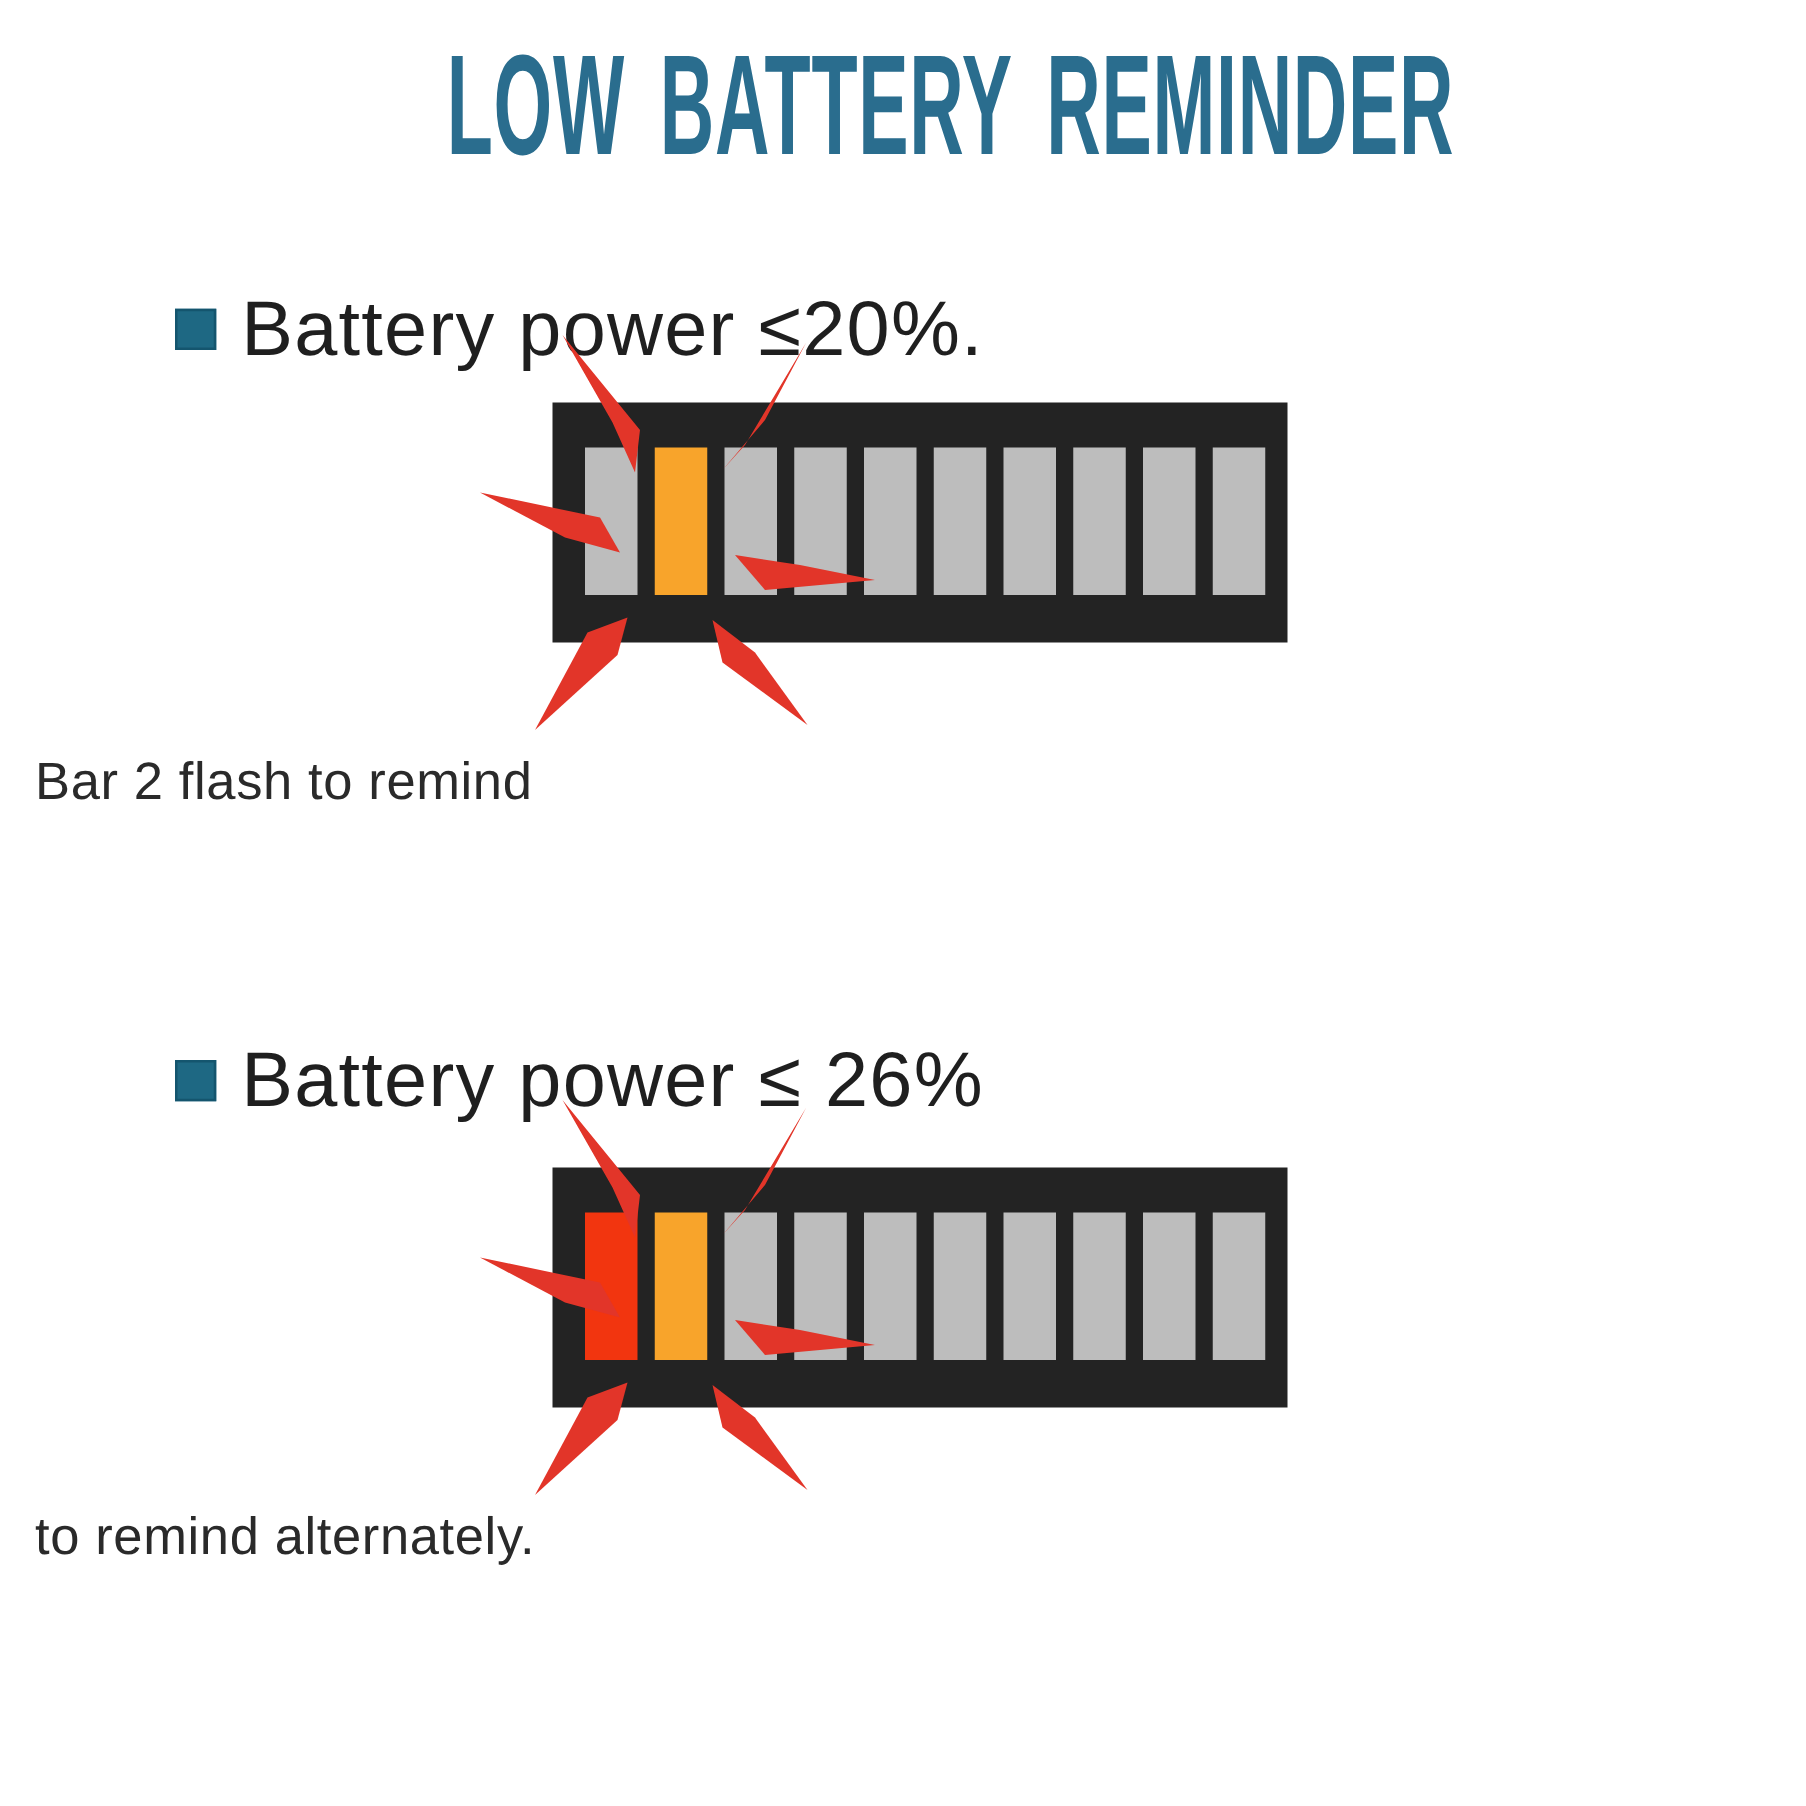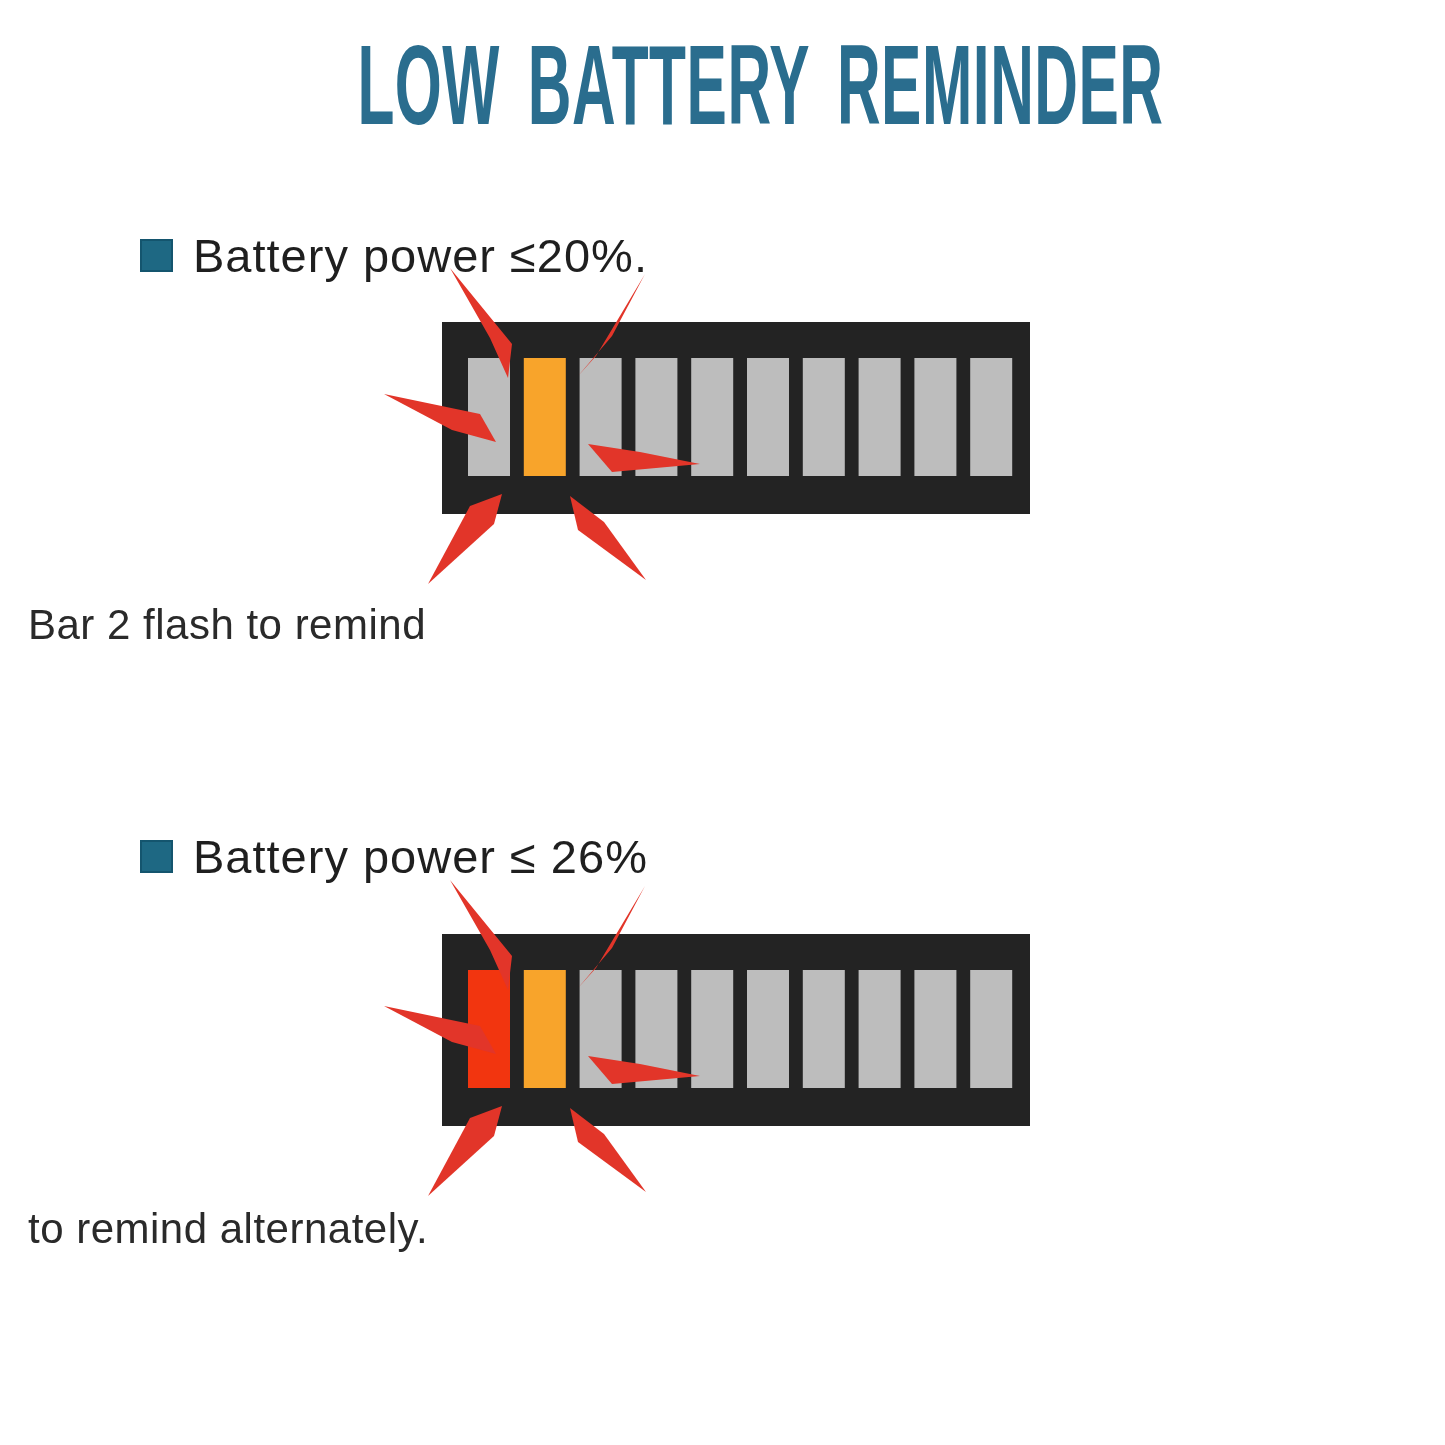--- a/index.html
+++ b/index.html
@@ -33,21 +33,21 @@
   }
   .bullet-row.first{top:228px;}
   .bullet-row.second{top:829px;}
   .bullet-square{
     width:33px;height:33px;flex:0 0 auto;
     background:var(--bullet,#1E6883);
     border:2px solid #14556e;
     box-sizing:border-box;
   }
   .bullet-label{
-    font-size:47px;
+    font-size:62px;
     color:var(--heading-text,#1F1F1F);
     letter-spacing:1px;
     white-space:nowrap;
   }
   .figure{
     position:absolute;left:340px;width:740px;height:330px;
   }
   .figure.first{top:266px;}
   .figure.second{top:878px;}
   .figure svg{display:block;width:740px;height:330px;}

